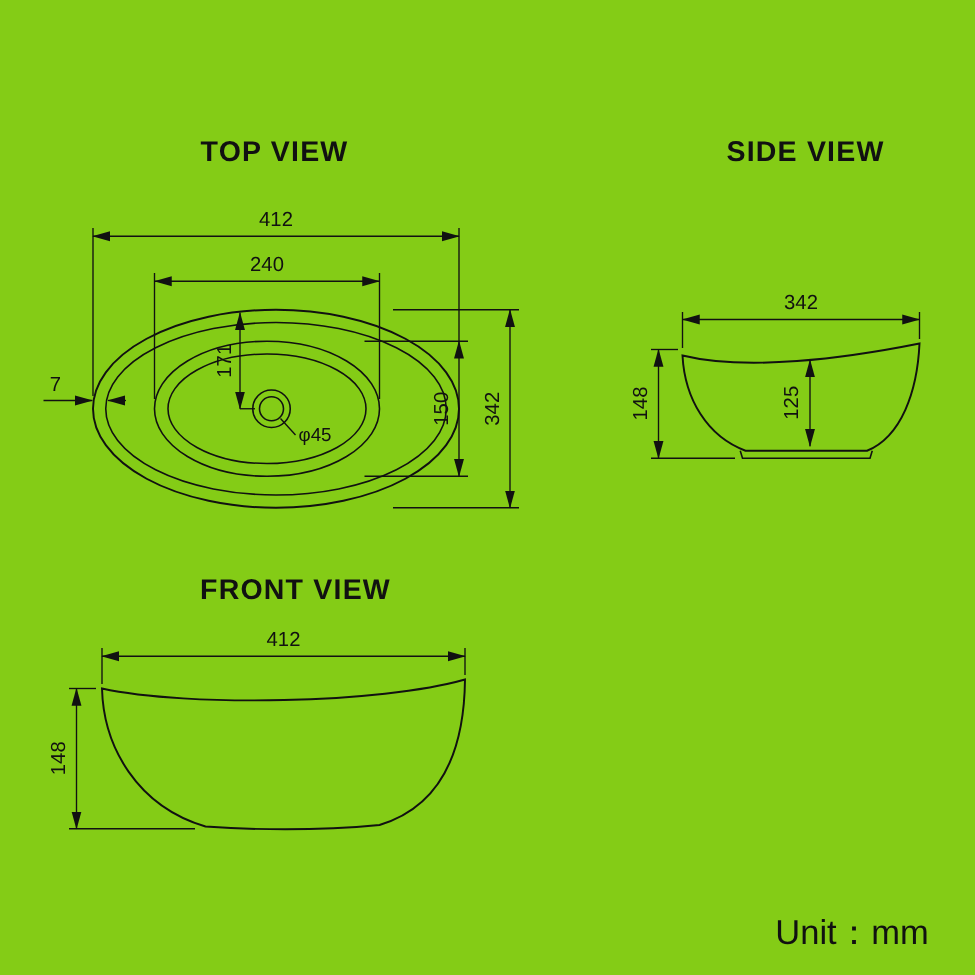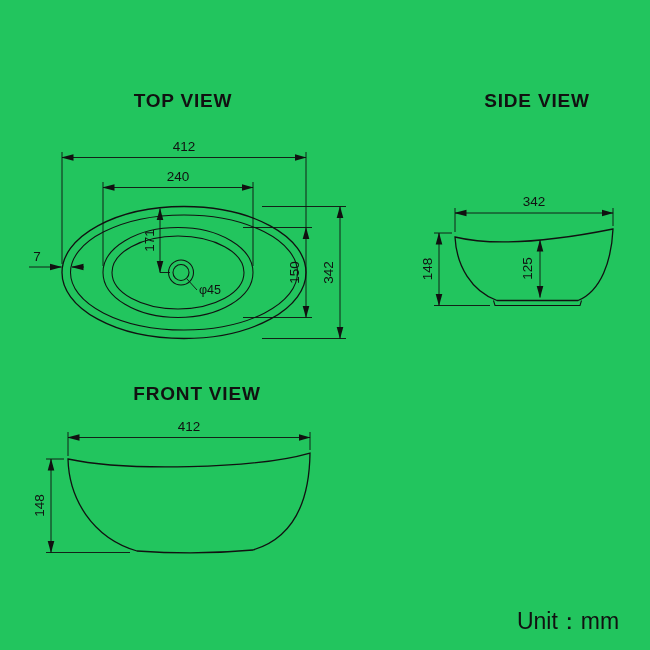--- a/index.html
+++ b/index.html
@@ -1,16 +1,16 @@
 <!DOCTYPE html>
 <html><head>
 <meta charset="utf-8">
 <style>
   html,body{margin:0;padding:0;background:#ffffff;}
-  #page{position:relative;width:650px;height:650px;background:#22c55e;overflow:hidden;}
+  #page{position:relative;width:650px;height:650px;background:#84cc16;overflow:hidden;}
   svg{display:block;}
   svg text{fill:#111;font-family:"Liberation Sans","DejaVu Sans",sans-serif;}
   .title{font-size:19px;font-weight:bold;letter-spacing:0.8px;}
   .dim{font-size:13.5px;}
   .small{font-size:12.5px;}
   .unit{font-size:23px;}
   .s1{stroke:#111;stroke-width:1.3;fill:none;}
   .s2{stroke:#111;stroke-width:1.05;fill:none;}
   .d{stroke:#111;stroke-width:0.9;fill:none;}
 </style>

